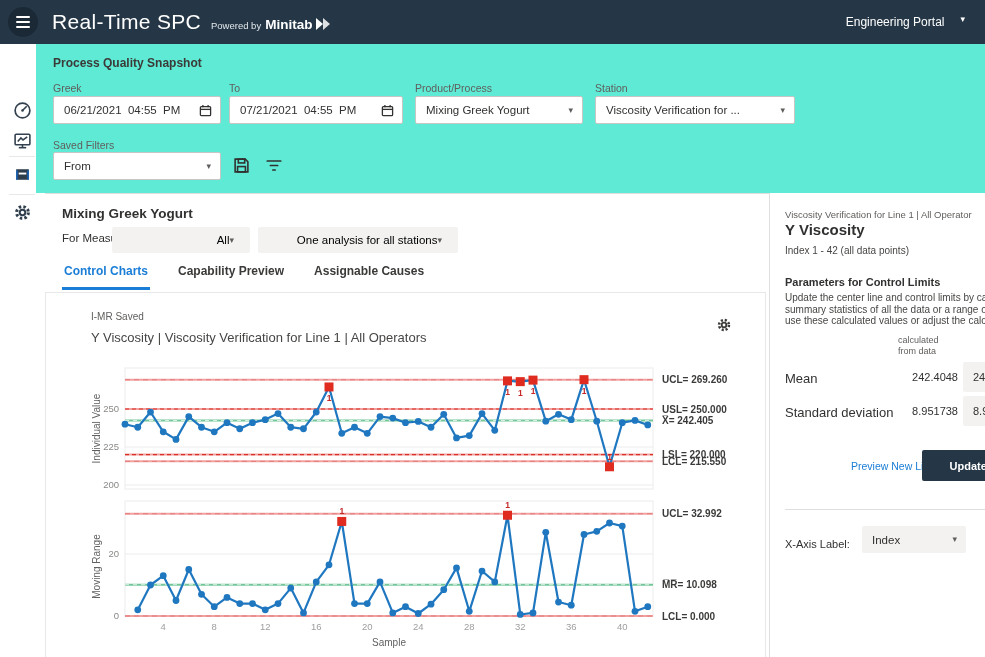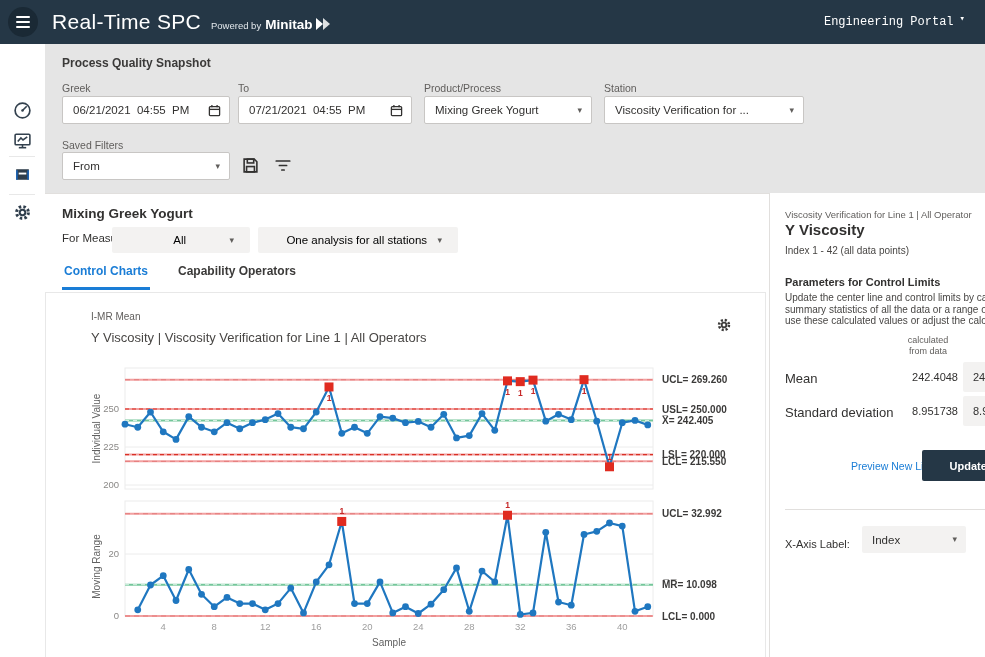--- a/index.html
+++ b/index.html
@@ -8,63 +8,63 @@
   .abs{position:absolute}
   
   .header{position:absolute;top:0;left:0;right:0;height:44px;background:#253746;display:flex;align-items:center;color:#fff}
   .hamburger{width:30px;height:30px;border-radius:50%;background:#1a2935;border:none;margin-left:8px;
              display:flex;flex-direction:column;justify-content:center;align-items:center;gap:3px;cursor:pointer}
   .hamburger span{display:block;width:14px;height:2px;background:#fff;border-radius:1px}
   .app-title{font-size:21px;font-weight:400;letter-spacing:.3px;margin-left:14px}
   .powered{font-size:9.5px;margin-left:10px;margin-top:6px;color:#e3e8ec}
   .brandname{font-size:13.5px;font-weight:bold;margin-left:4px;margin-top:4px}
   .brand-logo{margin-left:4px;margin-top:6px}
-  .portal{margin-left:auto;margin-right:14px;font-size:12px;display:flex;gap:6px;cursor:pointer;background:none;border:none;color:#fff;font-family:Liberation Mono, monospace}
+  .portal{margin-left:auto;margin-right:14px;font-size:12px;display:flex;gap:16px;cursor:pointer;background:none;border:none;color:#fff;font-family:Liberation Sans, sans-serif}
   .caret{font-size:9px;line-height:1}
   
   .sidebar{position:absolute;top:44px;left:0;width:45px;bottom:0;background:#fff}
   .side-btn{position:absolute;left:8px;width:28px;height:28px;background:none;border:none;padding:0;cursor:pointer;display:flex;align-items:center;justify-content:center}
   .side-div{position:absolute;left:9px;width:26px;border-top:1px solid #e8e8e8}
   
-  .filterbar{position:absolute;top:44px;left:45px;right:0;height:149px;background:#e5e5e5}
+  .filterbar{position:absolute;top:44px;left:36px;right:0;height:149px;background:#5eead4}
   .sec-title{position:absolute;left:17px;top:12px;font-size:12px;font-weight:bold;color:#3b3a39}
   .f-label{position:absolute;font-size:10.5px;color:#605e5c}
   .inputbox{position:absolute;height:28px;border:1px solid #c8c6c4;border-radius:2px;background:#fff;display:flex;align-items:center;box-sizing:border-box}
   .inputbox input{border:none;outline:none;flex:1;font-size:11.5px;font-family:inherit;color:#323130;padding:0 0 0 10px;background:transparent;min-width:0}
   .inputbox .icn{margin-right:8px;display:flex}
   .selectbox{position:absolute;height:28px;border:1px solid #c8c6c4;border-radius:2px;background:#fff;display:flex;align-items:center;box-sizing:border-box;font-size:11.5px;cursor:pointer}
   .selectbox .val{flex:1;padding-left:10px;white-space:nowrap;overflow:hidden}
   .selectbox .caret{color:#605e5c;margin-right:9px}
   .icon-btn{position:absolute;background:none;border:none;padding:0;cursor:pointer;display:flex}
   .hdiv{position:absolute;left:45px;right:0;top:193px;border-top:1px solid #e1dfdd}
   
   .content{position:absolute;top:194px;left:45px;width:722px;bottom:0;background:#fff}
   .proc-title{position:absolute;left:17px;top:12px;font-size:13.5px;font-weight:bold;color:#323130}
   .fm-label{position:absolute;left:17px;top:38px;font-size:11.5px;color:#323130}
   .graysel{position:absolute;height:26px;background:#f3f2f1;border:none;border-radius:2px;display:flex;align-items:center;font-size:11.5px;cursor:pointer;box-sizing:border-box}
-  .graysel .val{flex:1;padding-left:12px;white-space:nowrap;overflow:hidden;text-align:center}
+  .graysel .val{flex:1;padding-left:12px;white-space:nowrap;overflow:hidden;text-align:right}
   .graysel .caret{color:#605e5c;margin-right:10px}
   .tabs{position:absolute;left:17px;top:66px;display:flex;gap:26px}
   .tab{background:none;border:none;font-family:inherit;font-size:12px;font-weight:bold;color:#3b3a39;padding:4px 2px 9px;cursor:pointer;border-bottom:3px solid transparent}
   .tab.active{color:#1a7dd6;border-bottom-color:#1a7dd6}
   .chart-card{position:absolute;left:0;top:98px;width:721px;height:366px;border:1px solid #e8e8e8;background:#fff;box-sizing:border-box}
   .chart-type{position:absolute;left:45px;top:18px;font-size:10px;color:#605e5c}
   .chart-title{position:absolute;left:45px;top:37px;font-size:13px;color:#484644}
   .gear-btn{position:absolute;left:670px;top:24px;background:none;border:none;cursor:pointer;padding:0}
   .rot-label{position:absolute;width:140px;font-size:10px;color:#616161;text-align:center;transform:rotate(-90deg)}
   svg text{font-family:"Liberation Sans",sans-serif}
   
   .vdiv{position:absolute;left:769px;top:193px;bottom:0;width:1px;background:#e1dfdd}
   .rpanel{position:absolute;left:770px;top:193px;right:0;bottom:0;background:#fff;overflow:hidden}
   .rp-context{position:absolute;left:15px;top:16px;font-size:9.5px;color:#605e5c;white-space:nowrap}
   .rp-title{position:absolute;left:15px;top:28px;font-size:15px;font-weight:bold;color:#323130}
   .rp-index{position:absolute;left:15px;top:52px;font-size:10px;color:#484644;white-space:nowrap}
   .rp-params{position:absolute;left:15px;top:83px;font-size:11px;font-weight:bold;color:#a4262c;color:#323130}
   .rp-desc{position:absolute;left:15px;top:99px;font-size:10px;color:#484644;line-height:11.5px;white-space:nowrap}
-  .rp-colhdr{position:absolute;left:128px;top:142px;width:60px;font-size:9px;color:#605e5c;text-align:center;line-height:10.5px}
+  .rp-colhdr{position:absolute;left:128px;top:142px;width:60px;font-size:9px;color:#605e5c;text-align:left;line-height:10.5px}
   .rp-rowlbl{position:absolute;left:15px;font-size:13px;color:#323130}
   .rp-calc{position:absolute;left:110px;width:78px;font-size:11px;color:#323130;text-align:right}
   .rp-input{position:absolute;left:193px;width:86px;height:30px;background:#f3f2f1;border:none;border-radius:2px;font-size:11px;font-family:inherit;color:#323130;padding:0 10px;box-sizing:border-box}
   .rp-link{position:absolute;left:75px;top:266px;background:none;border:none;font-family:inherit;font-size:10.5px;color:#1a7dd6;cursor:pointer;white-space:nowrap}
   .rp-btn{position:absolute;left:152px;top:257px;width:170px;height:31px;background:#253746;color:#fff;border:none;border-radius:2px;font-family:inherit;font-size:11px;font-weight:bold;cursor:pointer;white-space:nowrap}
   .rp-hr{position:absolute;left:15px;right:0;top:316px;border-top:1px solid #e1dfdd}
   .rp-xlabel{position:absolute;left:15px;top:345px;font-size:11px;color:#323130}
 </style>
 </head>
 <body>
@@ -205,25 +205,26 @@
     <span class="val">All</span>
     <span class="caret">▾</span>
   </button>
   <button class="graysel" style="left:213px;top:33px;width:200px">
     <span class="val">One analysis for all stations</span>
     <span class="caret">▾</span>
   </button>
 
   <div class="tabs">
     <button class="tab active">Control Charts</button>
-    <button class="tab">Capability Operators</button>
+    <button class="tab">Capability Preview</button>
+    <button class="tab">Assignable Causes</button>
   </div>
 
   <div class="chart-card">
-    <div class="chart-type">I-MR Mean</div>
+    <div class="chart-type">I-MR Saved</div>
     <div class="chart-title">Y Viscosity | Viscosity Verification for Line 1 | All Operators</div>
     <button class="gear-btn">
       <span>
         <svg width="16" height="16" viewBox="0 0 20 20">
           <circle cx="10" cy="10" r="6.2" fill="none" stroke="#3b3a39" stroke-width="3.2" stroke-dasharray="2.6 2.3"></circle>
           <circle cx="10" cy="10" r="4" fill="#3b3a39"></circle>
             <circle cx="10" cy="10" r="1.8" fill="#fff"></circle>
         </svg></span>
     </button>
 

